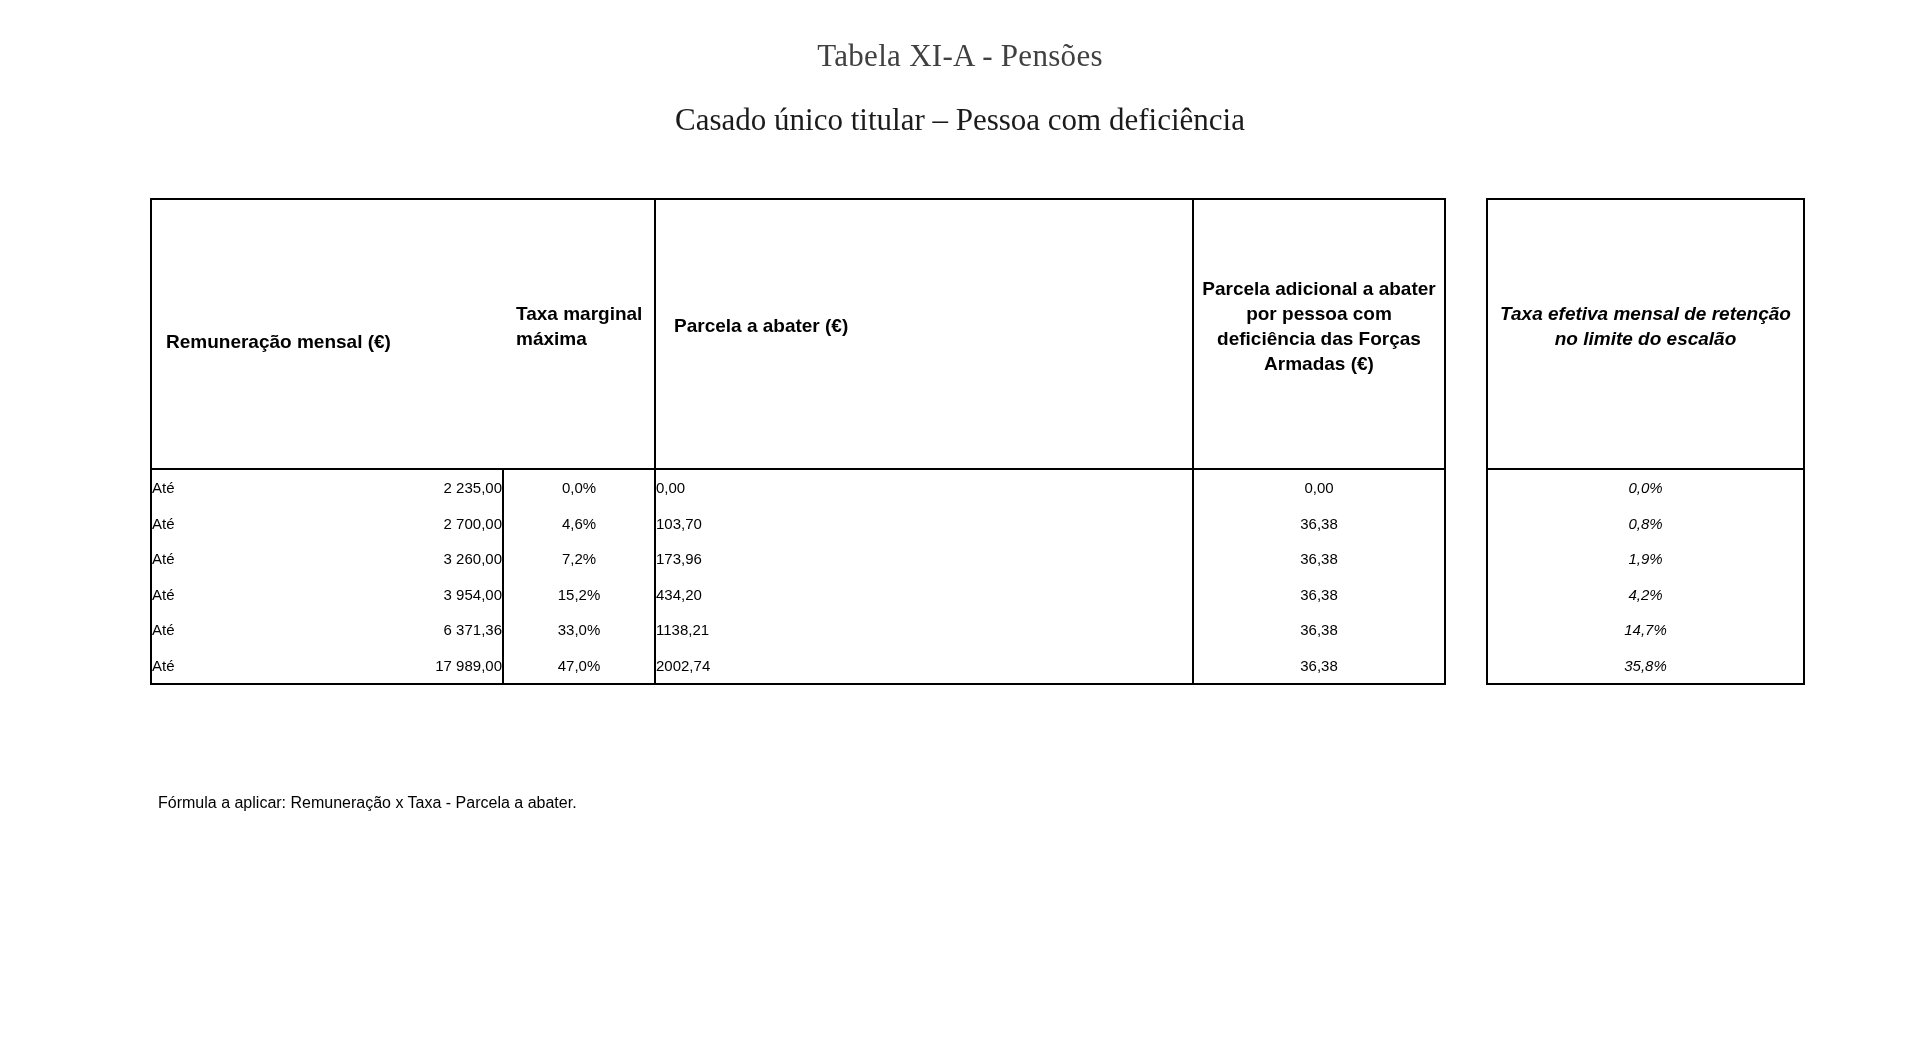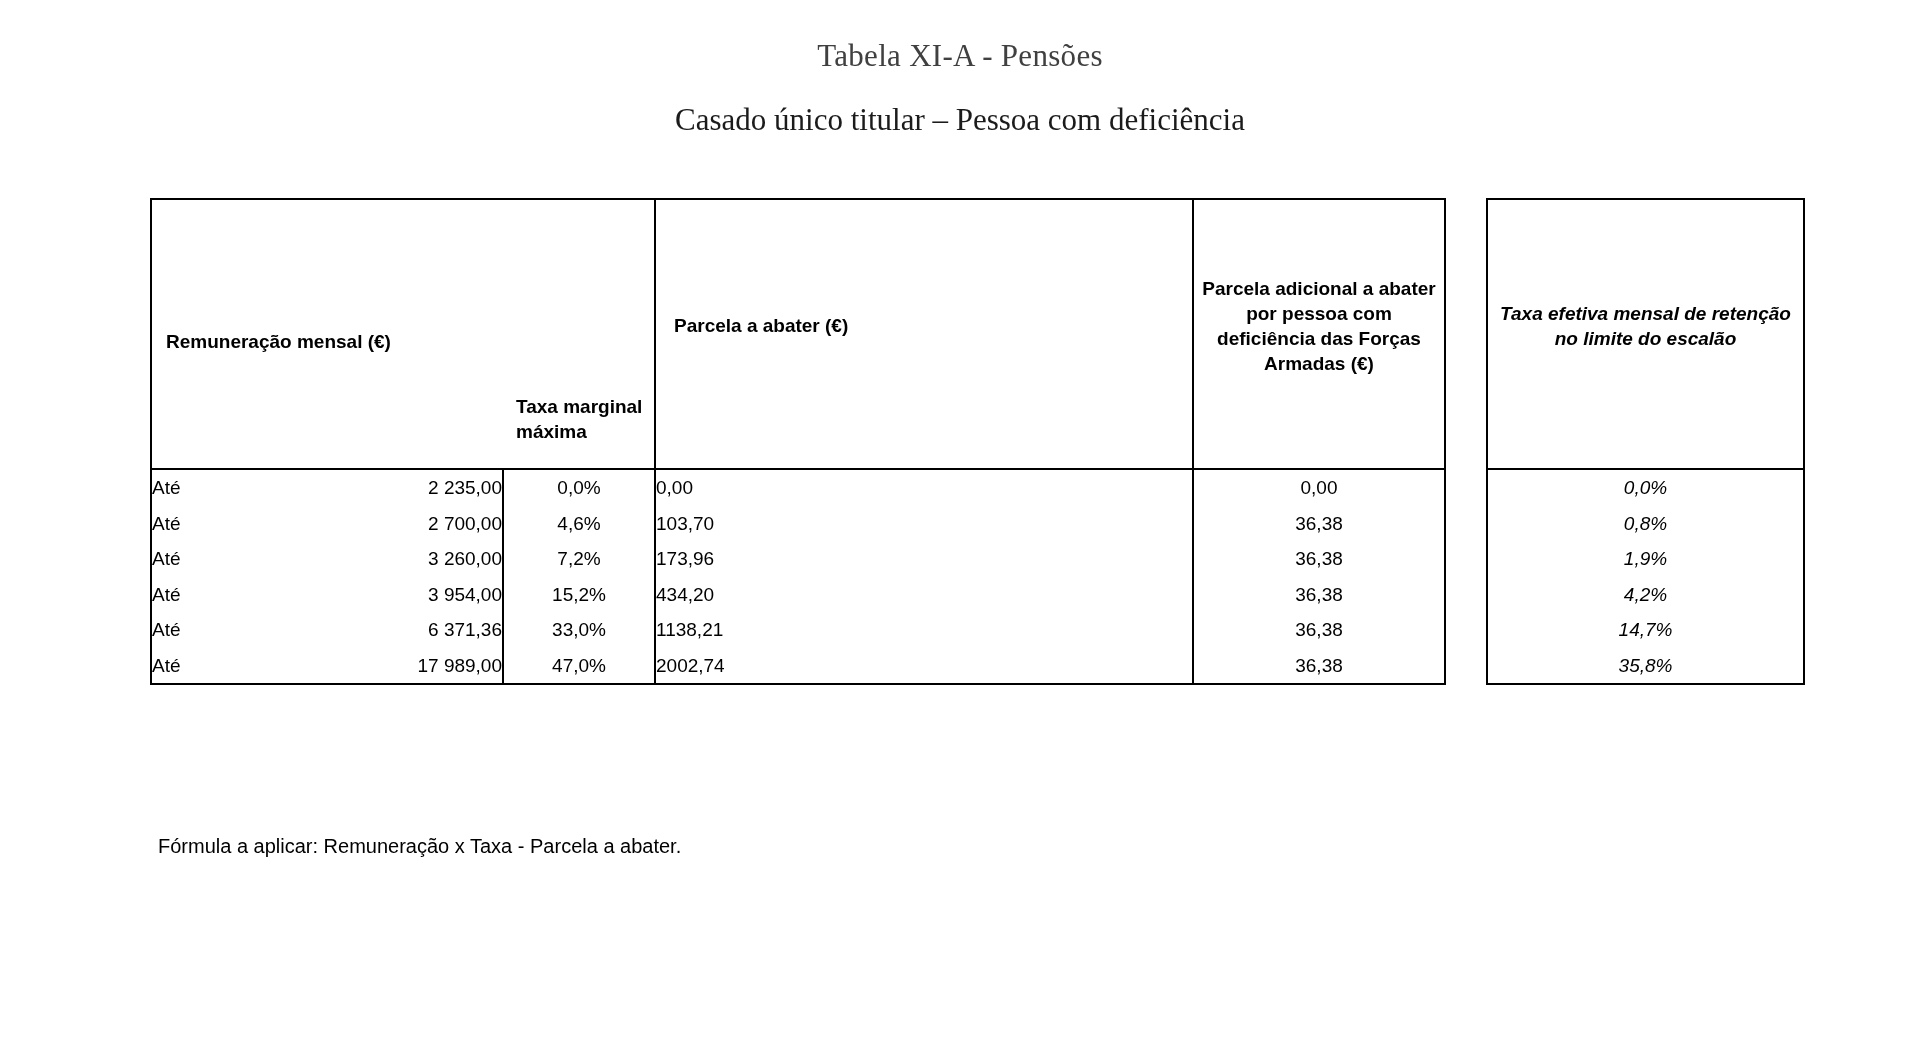--- a/index.html
+++ b/index.html
@@ -72,40 +72,40 @@
     border-top: 2.5px solid #000;
     border-bottom: 2.5px solid #000;
     text-align: center;
     font-weight: bold;
     font-size: 19px;
     line-height: 1.32;
   }
   .hdr.b-left { border-left: 2.5px solid #000; }
   .hdr.b-right { border-right: 2.5px solid #000; }
   .hdr .cellpad {
-    padding: 8px 8px;
+    padding: 0 8px;
     display: flex;
     align-items: center;
     justify-content: center;
     height: 252px;
     box-sizing: border-box;
   }
   .hdr.h-rem .cellpad { justify-content: flex-start; padding-left: 14px; margin-top: 16px; }
-  .hdr.h-taxa .cellpad { justify-content: flex-start; padding-left: 13px; text-align: left; align-items: flex-end; }
+  .hdr.h-taxa .cellpad { justify-content: flex-start; padding-left: 13px; text-align: left; }
   .hdr.h-parcela .cellpad { justify-content: flex-start; padding-left: 18px; text-align: right; }
   .hdr.h-efetiva .cellpad { font-style: italic; }
   .hdr.spacer {
     border-top: none;
     border-bottom: none;
   }
 
   
   tbody tr td {
     height: 35.5px;
-    font-size: 19px;
+    font-size: 15px;
     line-height: 35.5px;
   }
   td.c-lim {
     border-left: 2.5px solid #000;
     border-right: 2.5px solid #000;
     padding: 0 10px 0 12px;
     position: relative;
   }
   td.c-lim .lbl { float: left; }
   td.c-lim .val { float: right; }
@@ -135,23 +135,22 @@
   tbody tr:last-child td.c-parcela,
   tbody tr:last-child td.c-adic,
   tbody tr:last-child td.c-efet {
     border-bottom: 2.5px solid #000;
   }
 
   .notes {
     position: absolute;
     left: 158px;
     top: 790px;
-    font-size: 20px;
+    font-size: 16px;
     line-height: 1.62;
-    margin-top: 40px;
   }
   .notes div { white-space: nowrap; }
 </style>
 </head>
 <body>
 
 <div class="page">
 
   <div class="title-block">
     <h1 class="doc-title">Tabela XI-A - Pensões</h1>

